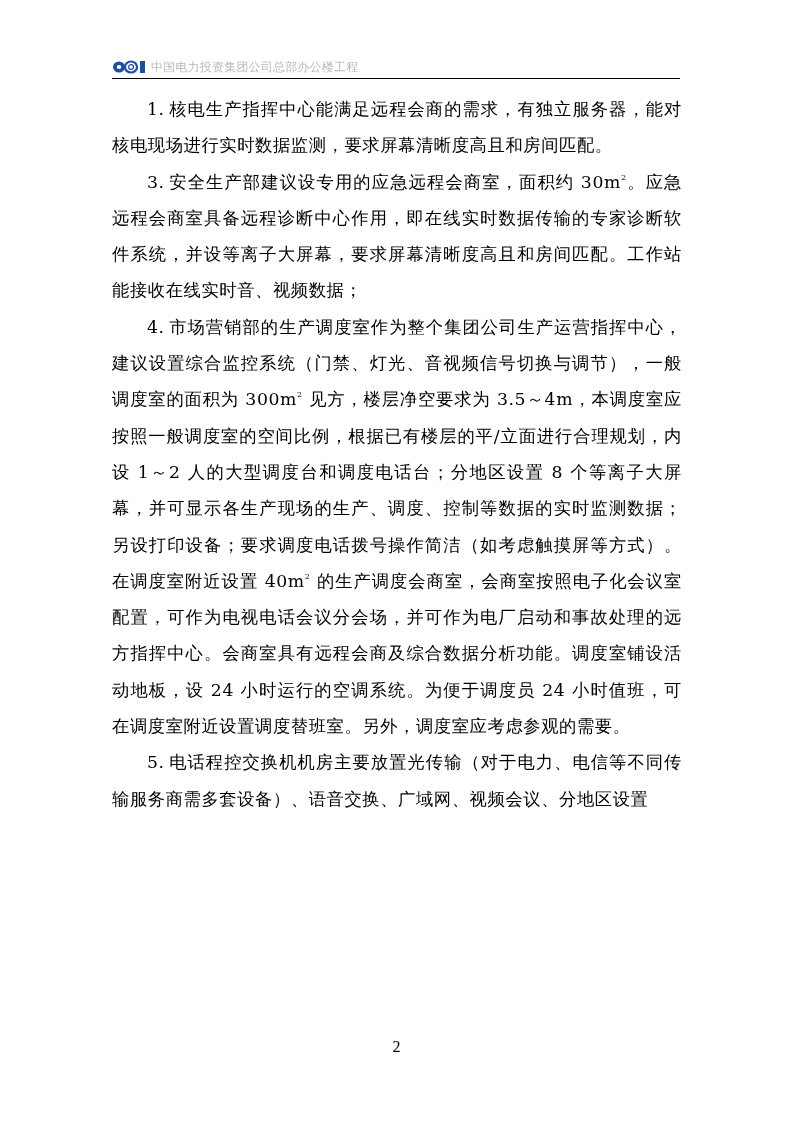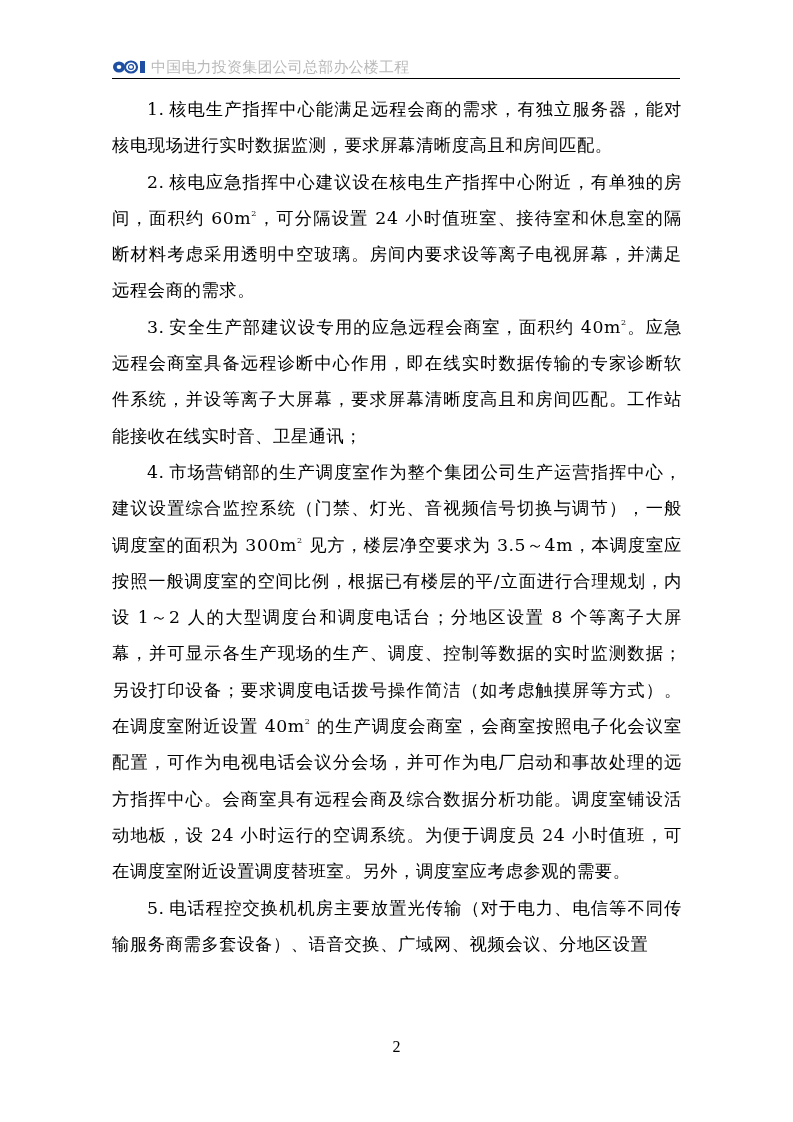--- a/index.html
+++ b/index.html
@@ -25,21 +25,21 @@
       align-items: center;
     }
     .logo {
       display: inline-flex;
       align-items: center;
       height: 16px;
       margin-right: 3px;
     }
     .header-text {
       font-family: "DejaVu Sans", "Liberation Sans", sans-serif;
-      font-size: 15px;
+      font-size: 12px;
       color: #b9b9b9;
       letter-spacing: 0.2px;
       line-height: 18px;
     }
     .header-rule {
       position: absolute;
       left: 112px;
       top: 78px;
       width: 568px;
       height: 0;
@@ -92,22 +92,21 @@
       <rect x="28" y="2" width="5" height="12" fill="#1f4fa3"></rect>
     </svg>
   </span>
   <span class="header-text">中国电力投资集团公司总部办公楼工程</span>
 </div>
 <div class="header-rule"></div>
 
 <div class="body-text">
   <p class="para"><span class="num">1.</span><span>核电生产指挥中心能满足远程会商的需求，有独立服务器，能对核电现场进行实时数据监测，要求屏幕清晰度高且和房间匹配。</span></p>
 
-  <p class="para"><span class="num">2.</span><span>核电应急指挥中心建议设在核电生产指挥中心附近，有单独的房间，面积约 60m</span><sup>2</sup><span>，可分隔设置 24 小时值班室、接待室和休息室的隔断材料考虑采用透明中空玻璃。房间内要求设等离子电视屏幕，并满足远程会商的需求。</span></p>
 
-  <p class="para"><span class="num">3.</span><span>安全生产部建议设专用的应急远程会商室，面积约 40m</span><sup>2</sup><span>。应急远程会商室具备远程诊断中心作用，即在线实时数据传输的专家诊断软件系统，并设等离子大屏幕，要求屏幕清晰度高且和房间匹配。工作站能接收在线实时音、卫星通讯；</span></p>
+  <p class="para"><span class="num">3.</span><span>安全生产部建议设专用的应急远程会商室，面积约 30m</span><sup>2</sup><span>。应急远程会商室具备远程诊断中心作用，即在线实时数据传输的专家诊断软件系统，并设等离子大屏幕，要求屏幕清晰度高且和房间匹配。工作站能接收在线实时音、视频数据；</span></p>
 
   <p class="para"><span class="num">4.</span><span>市场营销部的生产调度室作为整个集团公司生产运营指挥中心，建议设置综合监控系统（门禁、灯光、音视频信号切换与调节），一般调度室的面积为 300m</span><sup>2</sup><span> 见方，楼层净空要求为 3.5～4m，本调度室应按照一般调度室的空间比例，根据已有楼层的平/立面进行合理规划，内设 1～2 人的大型调度台和调度电话台；分地区设置 8 个等离子大屏幕，并可显示各生产现场的生产、调度、控制等数据的实时监测数据；另设打印设备；要求调度电话拨号操作简洁（如考虑触摸屏等方式）。在调度室附近设置 40m</span><sup>2</sup><span> 的生产调度会商室，会商室按照电子化会议室配置，可作为电视电话会议分会场，并可作为电厂启动和事故处理的远方指挥中心。会商室具有远程会商及综合数据分析功能。调度室铺设活动地板，设 24 小时运行的空调系统。为便于调度员 24 小时值班，可在调度室附近设置调度替班室。另外，调度室应考虑参观的需要。</span></p>
 
   <p class="para"><span class="num">5.</span><span>电话程控交换机机房主要放置光传输（对于电力、电信等不同传输服务商需多套设备）、语音交换、广域网、视频会议、分地区设置</span></p>
 </div>
 
 <div class="page-number">2</div>
 
 </body></html>

